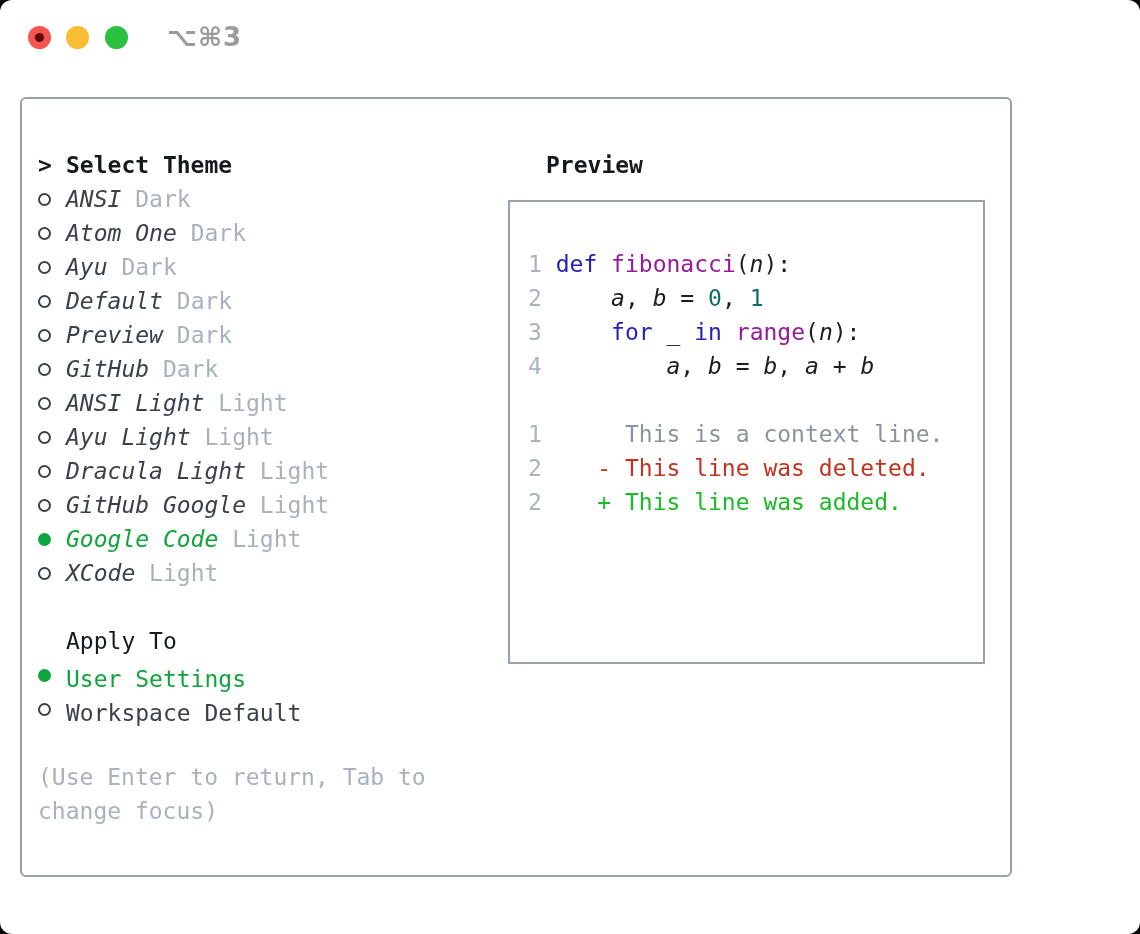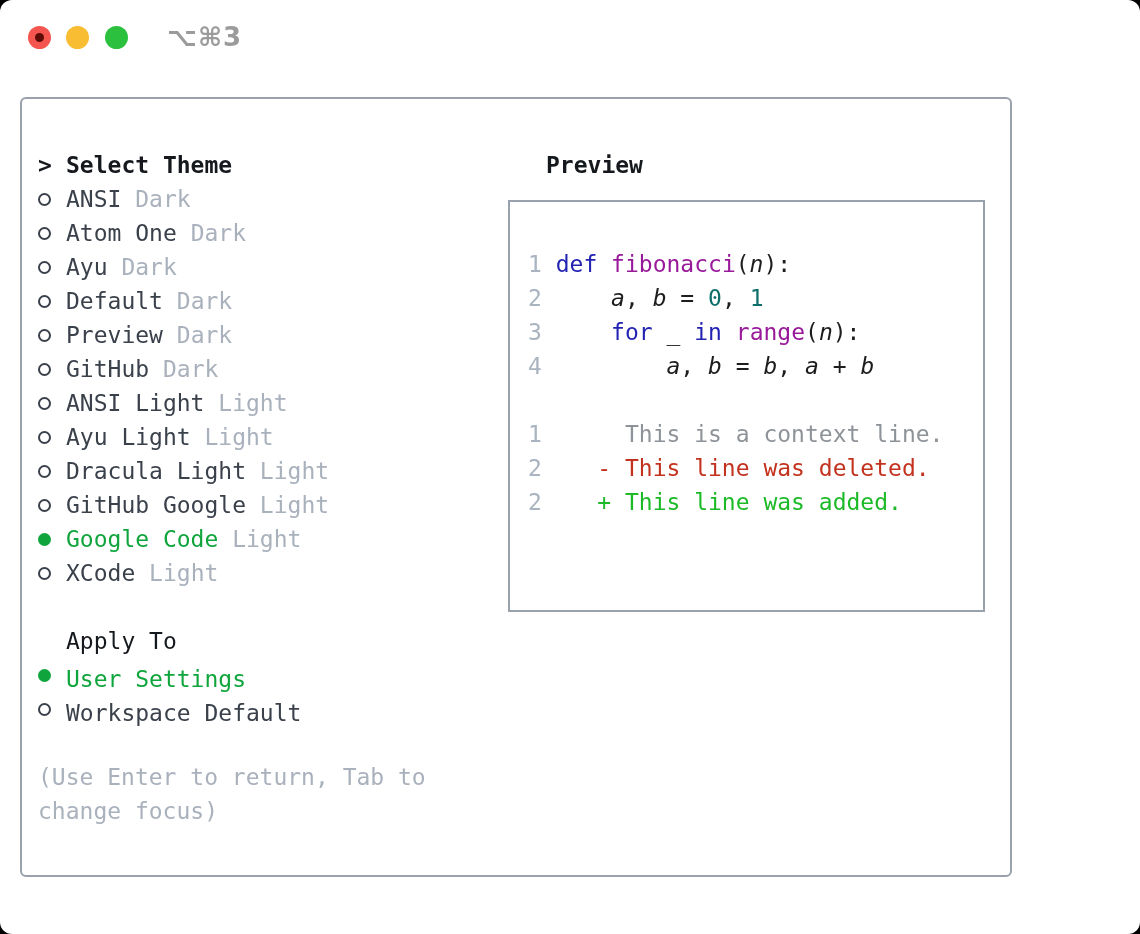--- a/index.html
+++ b/index.html
@@ -18,31 +18,31 @@
   .panel{position:absolute;left:20px;top:97px;width:992px;height:780px;border:2px solid var(--border);border-radius:6px;box-sizing:border-box;background:#fff;}
 
   .left-col{position:absolute;left:16px;top:49px;width:450px;}
   .row{height:34px;display:flex;align-items:center;font-size:23px;line-height:34px;white-space:pre;}
   .marker{flex:0 0 28px;width:28px;display:flex;align-items:center;}
   .heading{font-weight:700;color:var(--heading);}
   .gt{font-weight:700;color:var(--heading);font-size:23px;}
   .dot{width:13px;height:13px;border-radius:50%;box-sizing:border-box;}
   .hollow{border:2px solid var(--text-dark);}
   .filled{background:var(--accent-green);}
-  .name{color:var(--text-dark);}
+  .name{color:var(--text-dark);font-style:italic;}
   .name.selected{color:var(--accent-green);}
   .variant{color:var(--muted);margin-left:0.602em;}
   .opt-label{color:var(--text-dark);margin-top:8px;}
   .opt-label.selected{color:var(--accent-green);}
   .spacer{height:34px;}
   .help-line{height:34px;font-size:23px;line-height:34px;color:var(--muted);white-space:pre;}
 
   
   .preview-heading{position:absolute;left:504px;top:49px;height:34px;font-size:23px;line-height:34px;font-weight:700;color:var(--heading);margin-left:20px;}
-  .preview-box{position:absolute;left:486px;top:101px;width:477px;height:412px;border:2px solid var(--border);box-sizing:border-box;padding:45px 0 0 18px;overflow:hidden;}
+  .preview-box{position:absolute;left:486px;top:101px;width:477px;height:464px;border:2px solid var(--border);box-sizing:border-box;padding:45px 0 0 18px;overflow:hidden;}
   .code-line{height:34px;font-size:23px;line-height:34px;white-space:pre;}
   .ln{color:var(--line-number);}
   .tok-kwd{color:var(--code-keyword);}
   .tok-typ{color:var(--code-function);}
   .tok-lit{color:var(--code-literal);}
   .tok-pln{color:var(--code-plain);}
   .tok-idn{color:var(--code-plain);font-style:italic;}
   .tok-ctx{color:var(--diff-context);}
   .tok-del{color:var(--diff-deleted);}
   .tok-add{color:var(--diff-added);}

